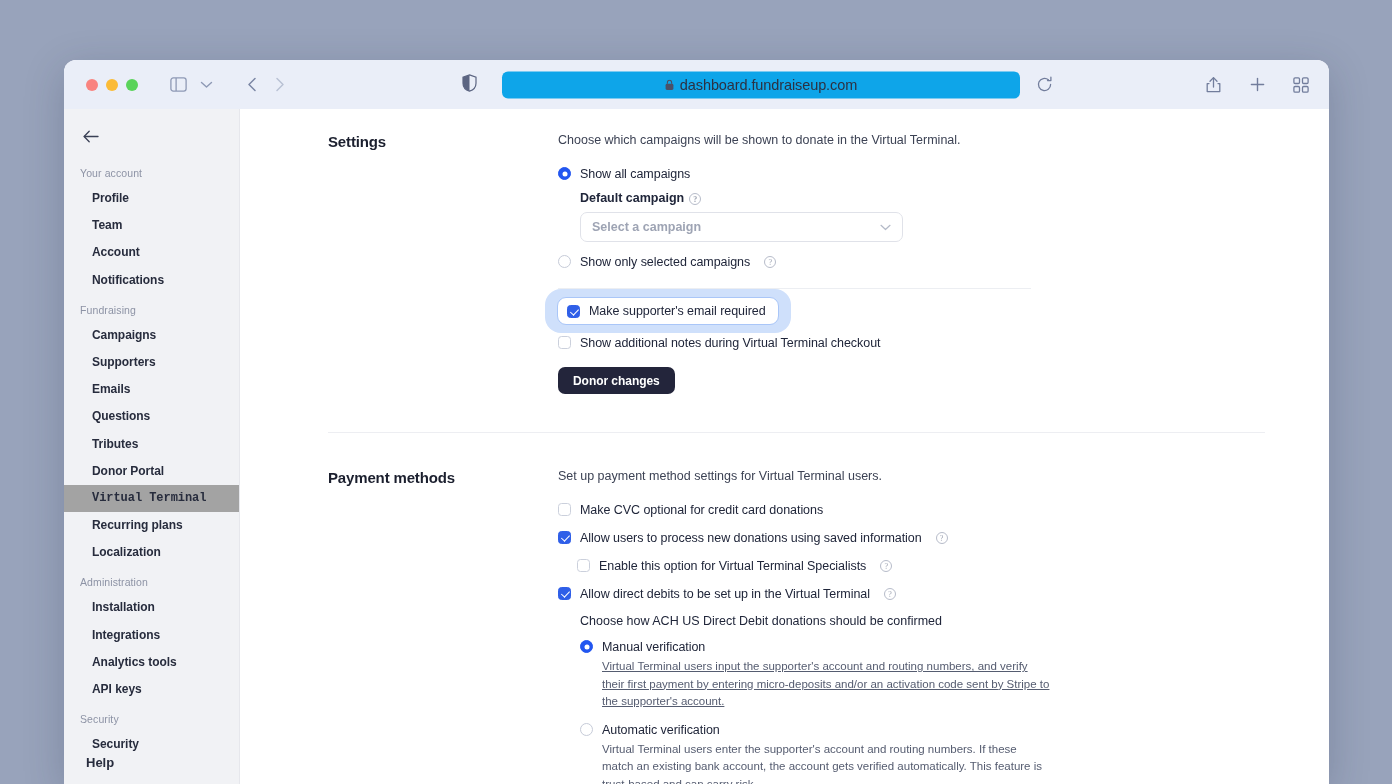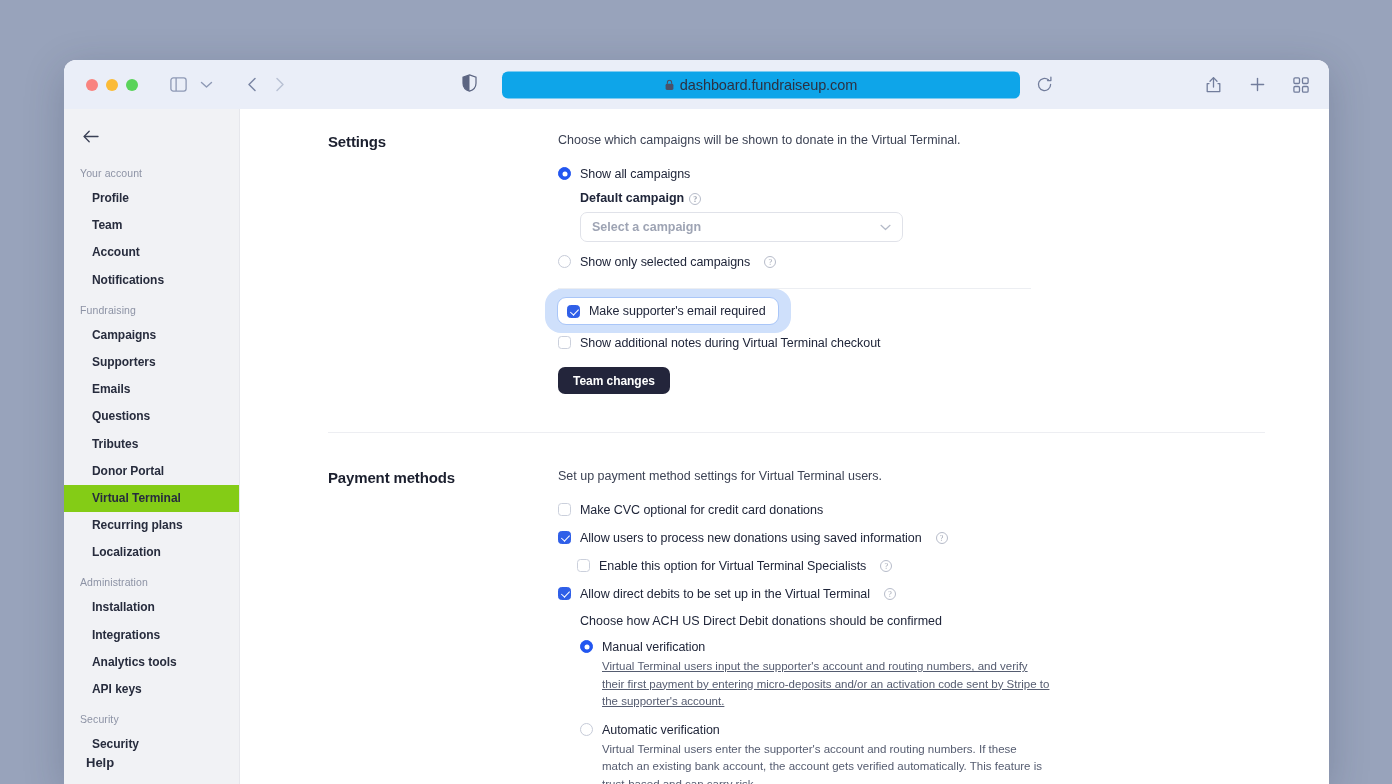--- a/index.html
+++ b/index.html
@@ -115,21 +115,21 @@
   }
   .nav-item {
     font-size: 12px;
     color: #272c3d;
     font-weight: 600;
     padding: 7px 10px 7px 28px;
     letter-spacing: -0.05px;
     line-height: 1.1;
     white-space: nowrap;
   }
-  .nav-item.active { background: #84cc16; }
+  .nav-item.active { background: #a3a3a3; font-family: Liberation Mono, monospace; }
   .sidebar-footer { padding: 0 0 14px 22px; }
   .help-link {
     font-size: 13px; font-weight: 600; color: #272c3d;
   }
 
   
   .content {
     flex: 1;
     min-width: 0;
     padding: 0 0 0 0;
@@ -489,21 +489,21 @@
                 <span class="ctrl-label">Make supporter's email required</span>
               </div>
             </div>
 
             <div class="ctrl-row" style="margin-top:2px;">
               <span class="checkbox"></span>
               <span class="ctrl-label">Show additional notes during Virtual Terminal checkout</span>
             </div>
 
             <div class="save-wrap">
-              <button class="btn-primary">Team changes</button>
+              <button class="btn-primary">Donor changes</button>
             </div>
           </div>
         </div>
 
         <div class="divider-full" style="margin-top:34px;"></div>
 
         <div class="section" style="padding-top:34px;">
           <div class="section-title">Payment methods</div>
           <div class="section-body">
 

